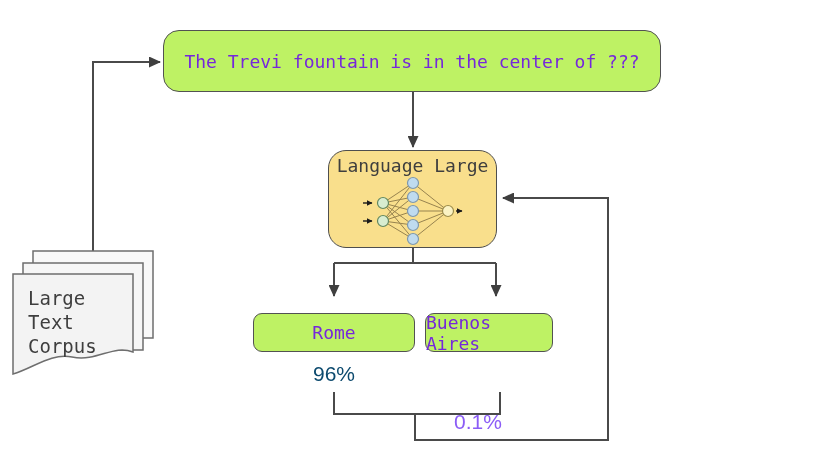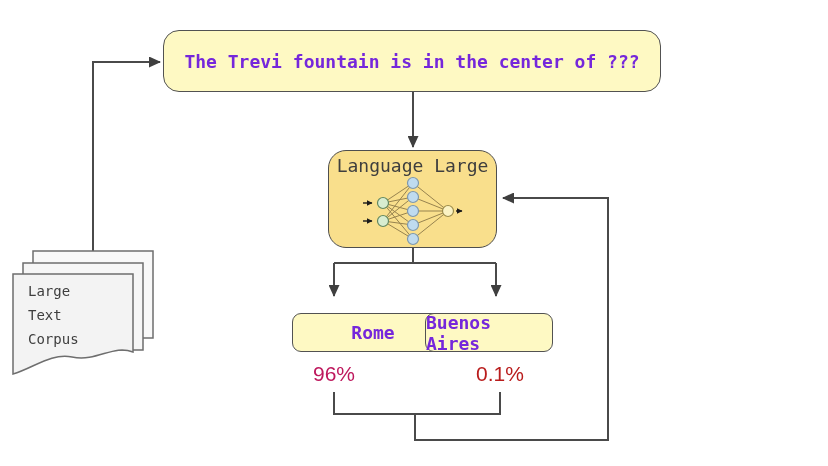--- a/index.html
+++ b/index.html
@@ -2,45 +2,45 @@
 <html><head>
 <meta charset="utf-8">
 <style>
   html,body{margin:0;padding:0;background:#ffffff;}
   .stage{
     position:relative;width:828px;height:466px;background:#ffffff;overflow:hidden;
     font-family:"DejaVu Sans Mono","Liberation Mono",monospace;
   }
   .stage > div{position:absolute;box-sizing:border-box;}
   .box{
-    background:#fef9c3;border:1.5px solid #525252;border-radius:16px;
-    display:flex;align-items:center;justify-content:center;z-index:1;font-weight:bold;
+    background:#bef264;border:1.5px solid #525252;border-radius:16px;
+    display:flex;align-items:center;justify-content:center;z-index:1;
   }
   .question-box{left:163px;top:30px;width:498px;height:62px;}
   .question-text{color:#7527DB;font-size:18px;letter-spacing:0;}
   .model-box{
     left:328px;top:150px;width:169px;height:98px;background:#F9DF8C;
     border:1.5px solid #4E4E4E;border-radius:18px;z-index:1;
   }
   .model-label{
     position:absolute;left:328px;top:155px;width:169px;text-align:center;
     color:#3E3E3E;font-size:18px;z-index:1;
   }
   .answer-box{top:313px;height:39px;border-radius:9px;}
-  .answer-rome{left:253px;width:162px;margin-left:39px;}
+  .answer-rome{left:253px;width:162px;}
   .answer-buenos{left:425px;width:128px;}
   .answer-text{color:#7527DB;font-size:18px;}
   .prob{
     position:absolute;top:362px;transform:translateX(-50%);
     font-family:"Liberation Sans",sans-serif;font-size:21px;z-index:1;
   }
-  .prob-green{left:334px;color:#be185d;}
-  .prob-red{left:500px;color:#b91c1c;}
+  .prob-green{left:334px;color:#0c4a6e;}
+  .prob-red{left:478px;color:#8b5cf6;margin-top:48px;}
   .corpus-label{
-    left:28px;top:279px;color:#3E3E3E;font-size:14px;line-height:24px;
+    left:28px;top:286px;color:#3E3E3E;font-size:19px;line-height:24px;
     white-space:pre-line;z-index:3;
   }
   svg.overlay{position:absolute;left:0;top:0;z-index:2;pointer-events:none;}
 </style>
 </head>
 <body>
 
 <div class="stage">
 
   <div class="box question-box">

